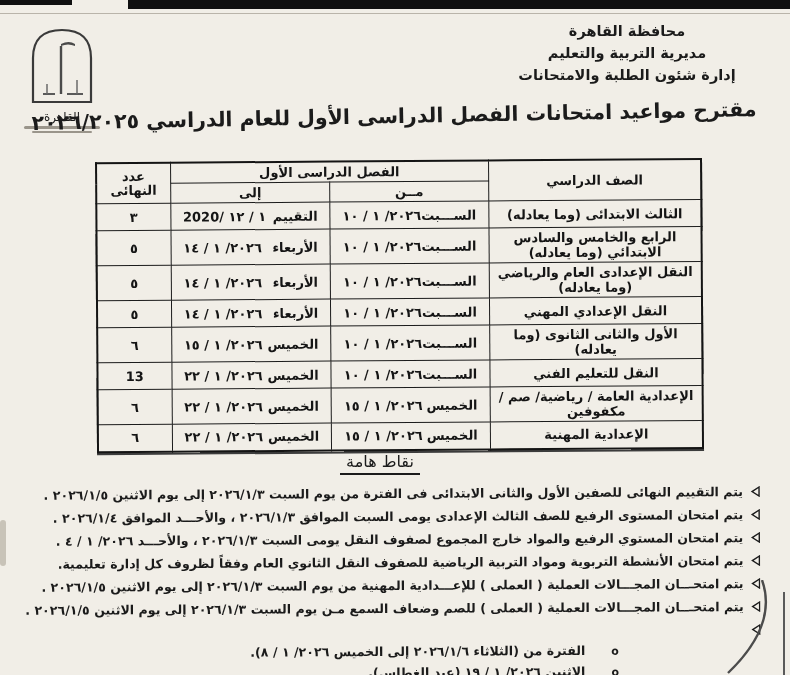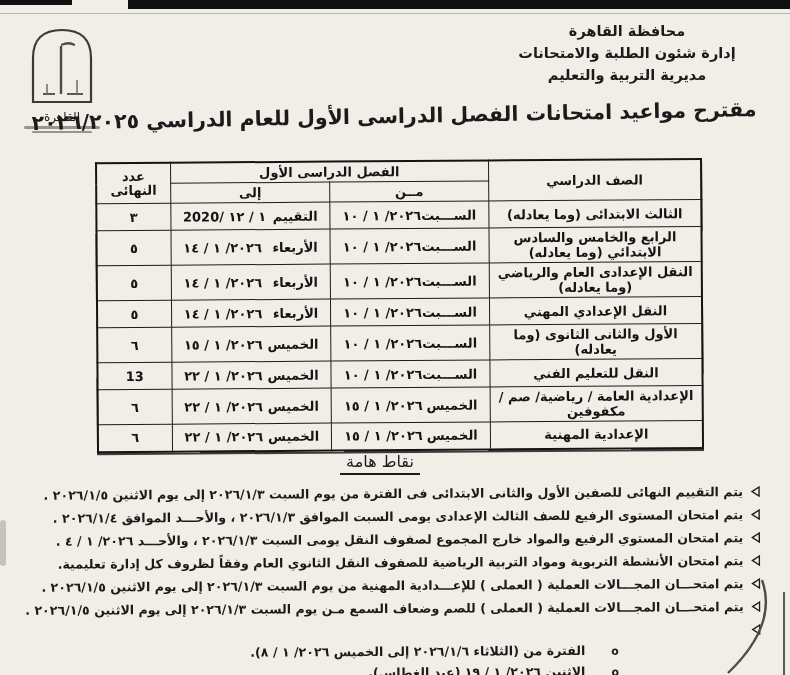--- a/index.html
+++ b/index.html
@@ -74,22 +74,22 @@
 <div class="page">
 
   <div class="edge-top-main"></div>
   <div class="edge-top-left"></div>
   <div class="edge-thin-line"></div>
   <div class="edge-right-line"></div>
   <div class="smudge-left"></div>
 
   <div class="org-block">
     <div>محافظة القاهرة</div>
+    <div>مديرية التربية والتعليم</div>
     <div>إدارة شئون الطلبة والامتحانات</div>
-    <div>مديرية التربية والتعليم</div>
   </div>
 
   <div class="logo-wrap">
     <svg width="86" height="82" viewBox="0 0 86 82">
       <path d="M14 78 L14 34 Q14 6 43 6 Q72 6 72 34 L72 78 Z" fill="none" stroke="#3a3a3a" stroke-width="2.2"></path>
       <line x1="42" y1="22" x2="42" y2="70" stroke="#4a4a4a" stroke-width="2.4"></line>
       <path d="M42 20 Q50 16 56 20 L56 22 Q49 19 42 22 Z" fill="#4a4a4a"></path>
       <line x1="24" y1="70" x2="36" y2="70" stroke="#5a5a5a" stroke-width="2"></line>
       <line x1="48" y1="70" x2="64" y2="70" stroke="#5a5a5a" stroke-width="2"></line>
       <line x1="58" y1="56" x2="58" y2="70" stroke="#6a6a6a" stroke-width="1.5"></line>

